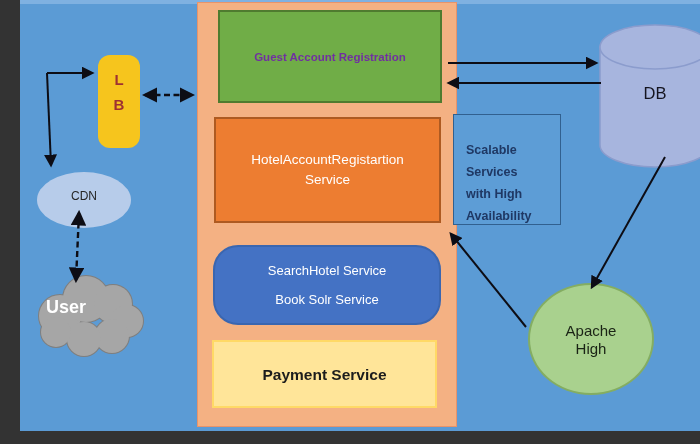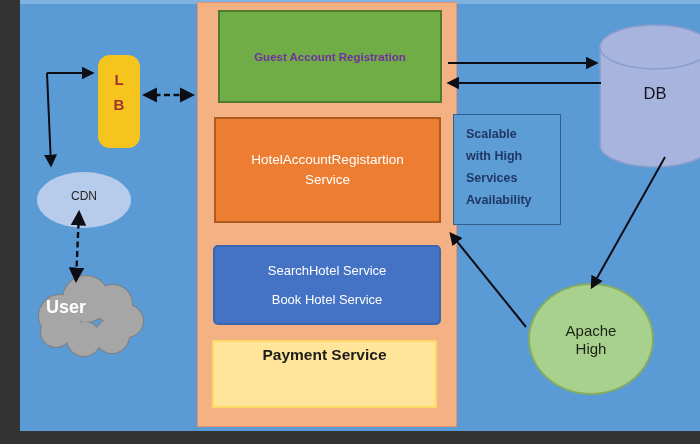--- a/index.html
+++ b/index.html
@@ -26,34 +26,34 @@
     background:var(--green_fill,#70AD47);border:2px solid var(--green_border,#4F7B2F);
     color:var(--purple_text,#7030A0);font-weight:bold;font-size:11.5px;gap:18px;
   }
   .box.orange{
     left:194px;top:117px;width:227px;height:106px;
     background:var(--orange_fill,#ED7D31);border:2px solid var(--orange_border,#AE5A21);
     color:#ffffff;font-size:13.5px;gap:8px;
   }
   .box.orange .wrapline{width:180px;line-height:1.45;}
   .box.blue{
-    left:193px;top:245px;width:228px;height:80px;border-radius:5px;
+    left:193px;top:245px;width:228px;height:80px;border-radius:25px;
     background:var(--blue_fill,#4472C4);border:2px solid var(--blue_border,#3A66B0);
     color:#ffffff;font-size:13px;gap:14px;
   }
   .box.yellow{
     left:192px;top:340px;width:225px;height:68px;
     background:var(--yellow_fill,#FFE599);border:2px solid var(--yellow_border,#FFD966);
-    color:#1c1c1c;font-size:15.5px;font-weight:bold;justify-content:flex-start;padding-top:4px;
+    color:#1c1c1c;font-size:15.5px;font-weight:bold;justify-content:flex-start;padding-top:24px;
   }
   .note{
     position:absolute;left:433px;top:114px;width:108px;height:111px;box-sizing:border-box;
     background:var(--note_fill,#5D9DD6);border:1.5px solid var(--note_border,#31608F);
     color:var(--note_text,#1F3864);font-size:12.5px;font-weight:bold;
-    padding:8px 0 0 12px;line-height:22px;z-index:2;
+    padding:24px 0 0 12px;line-height:22px;z-index:2;
   }
   .lb{
     position:absolute;left:78px;top:55px;width:42px;height:93px;border-radius:12px;
     background:var(--gold_fill,#F6C51D);color:var(--lb_text,#9E3132);
     font-size:15px;font-weight:bold;text-align:center;line-height:25px;
     padding-top:12px;box-sizing:border-box;z-index:2;
   }
   .cdn{
     position:absolute;left:17px;top:172px;width:94px;height:56px;border-radius:50%;
     background:var(--cdn_fill,#B7CCEA);color:#262626;font-size:12px;
@@ -95,31 +95,31 @@
   <div class="box green">
     <div>Guest Account Registration</div>
   </div>
 
   <div class="box orange">
     <div class="wrapline">HotelAccountRegistartion Service</div>
   </div>
 
   <div class="box blue">
     <div>SearchHotel Service</div>
-    <div>Book Hotel Service</div>
+    <div>Book Solr Service</div>
   </div>
 
   <div class="box yellow">
     <div>Payment Service</div>
   </div>
 
   <div class="note">
     <div>Scalable</div>
+    <div>Services</div>
     <div>with High</div>
-    <div>Services</div>
     <div>Availability</div>
   </div>
 
   <div class="lb">
     <div>L</div>
     <div>B</div>
   </div>
 
   <div class="cdn">
     <span>CDN</span>

